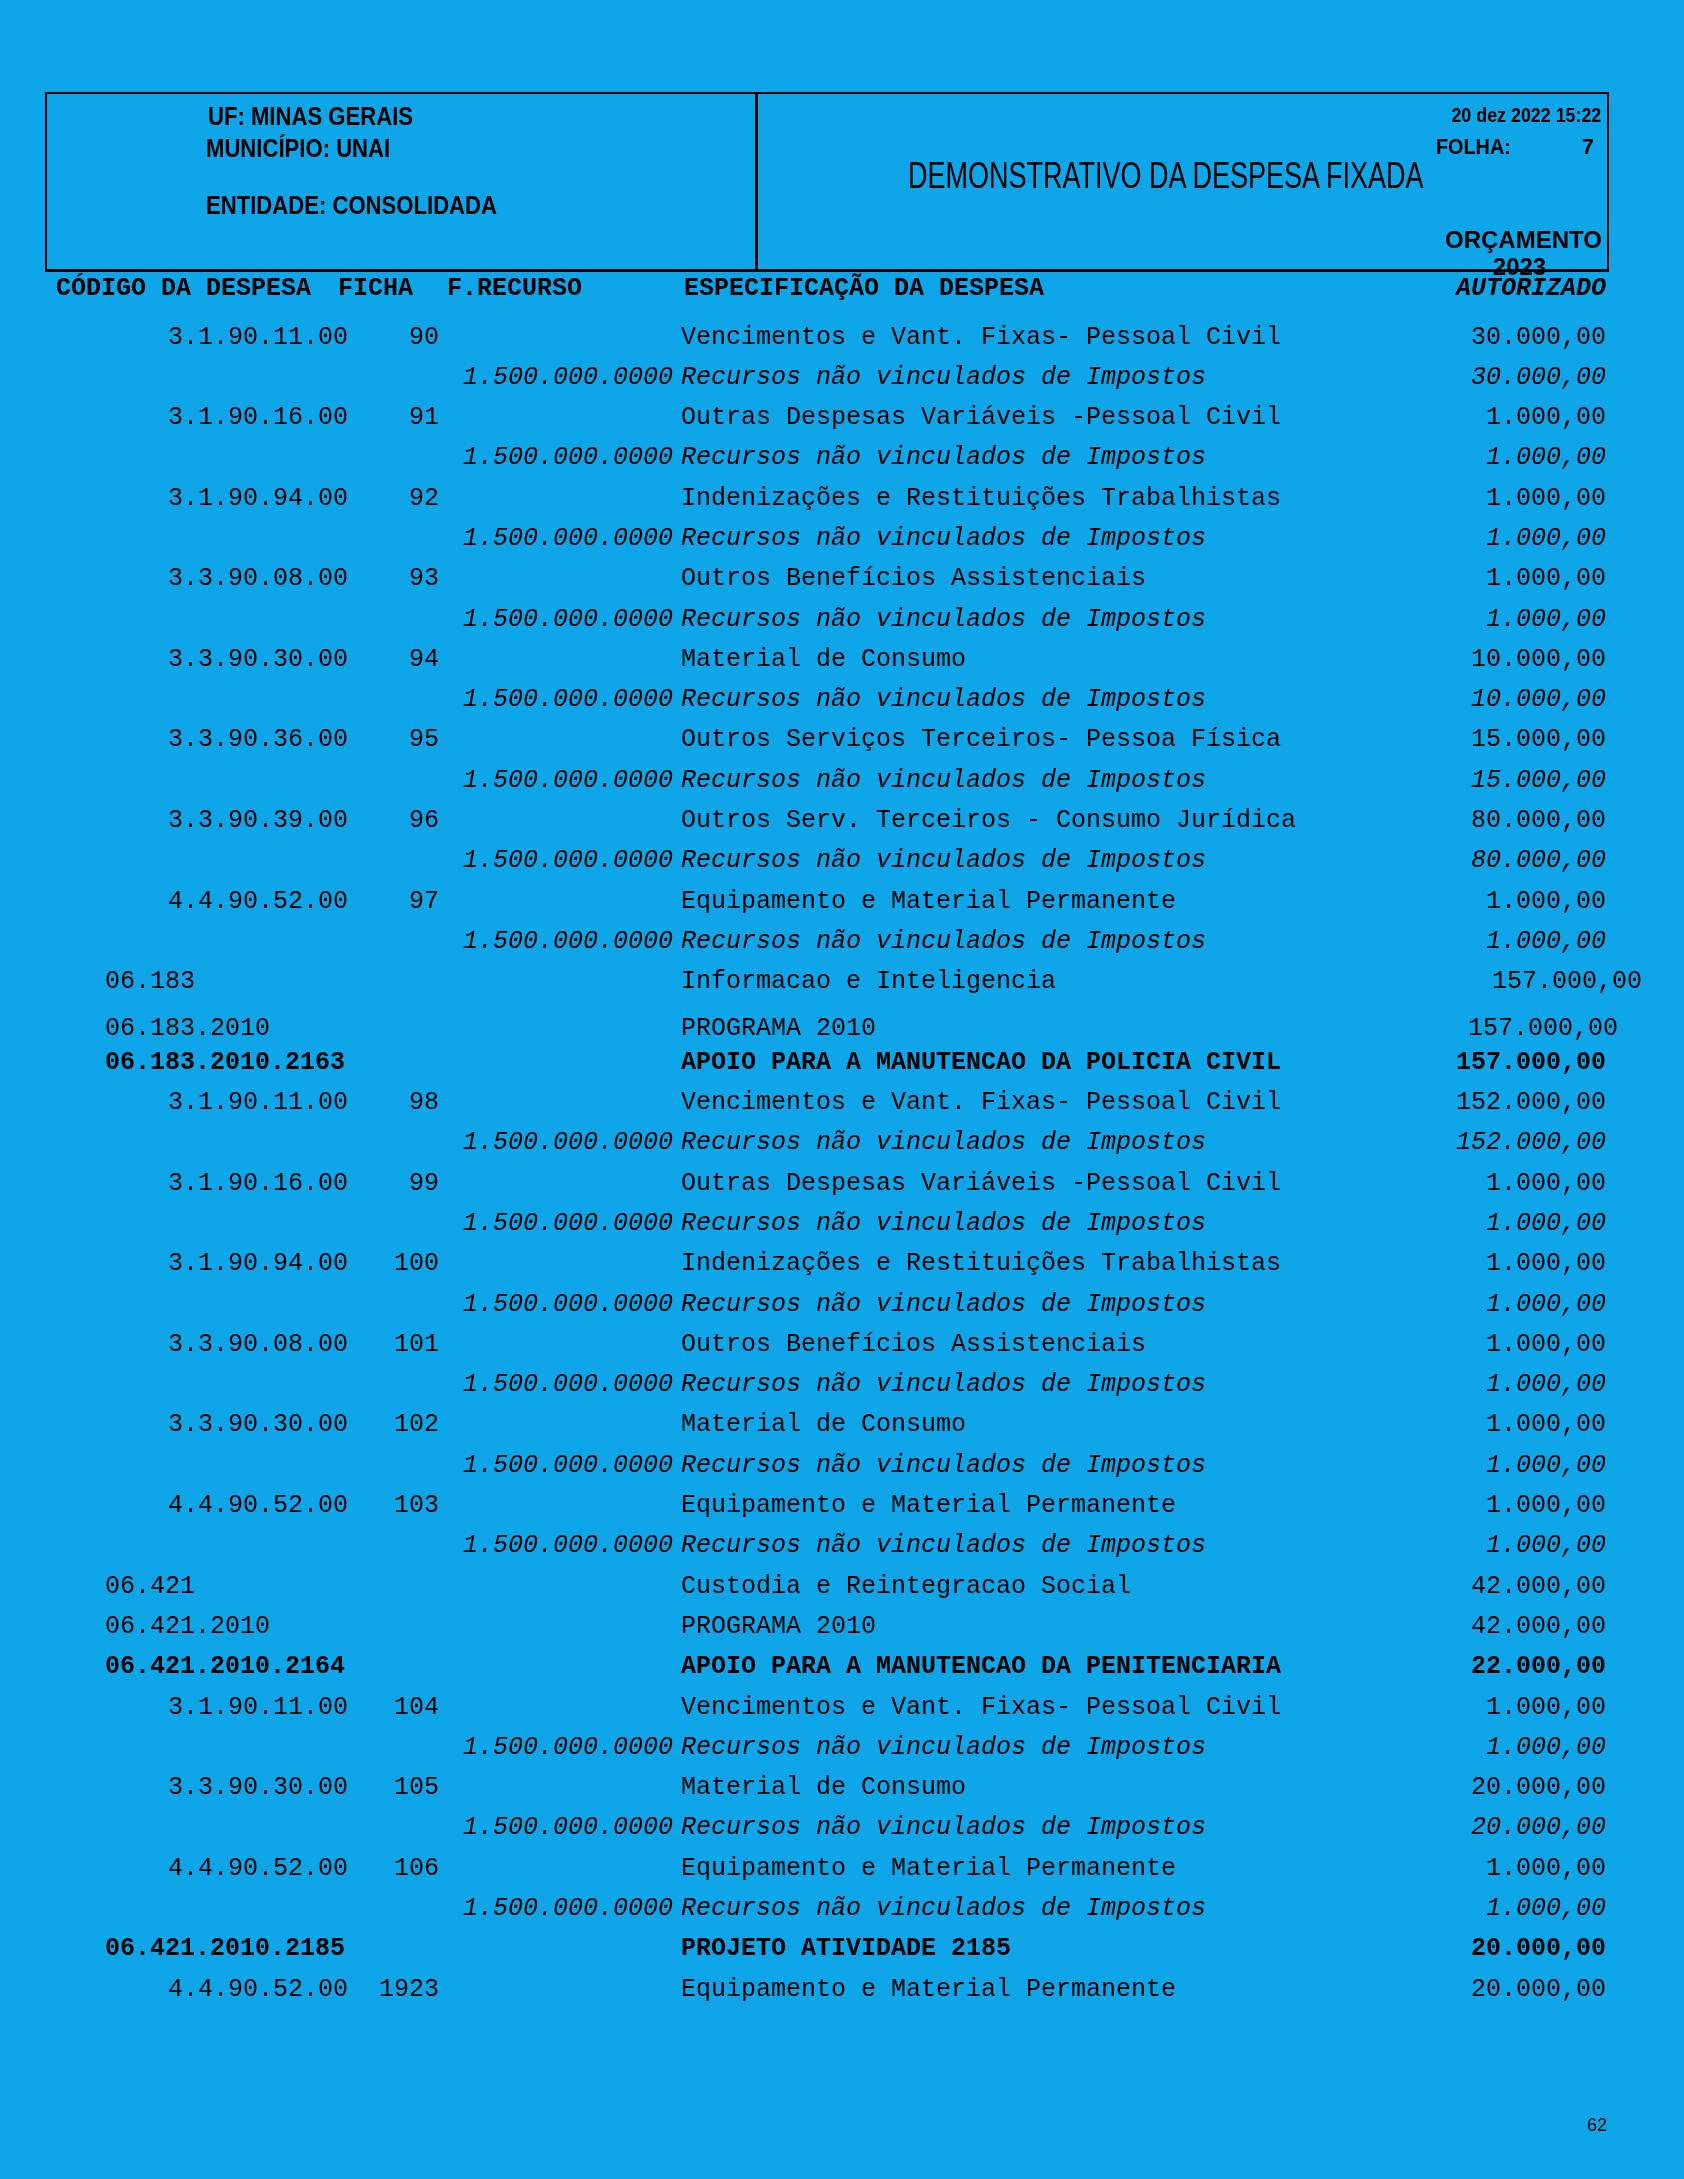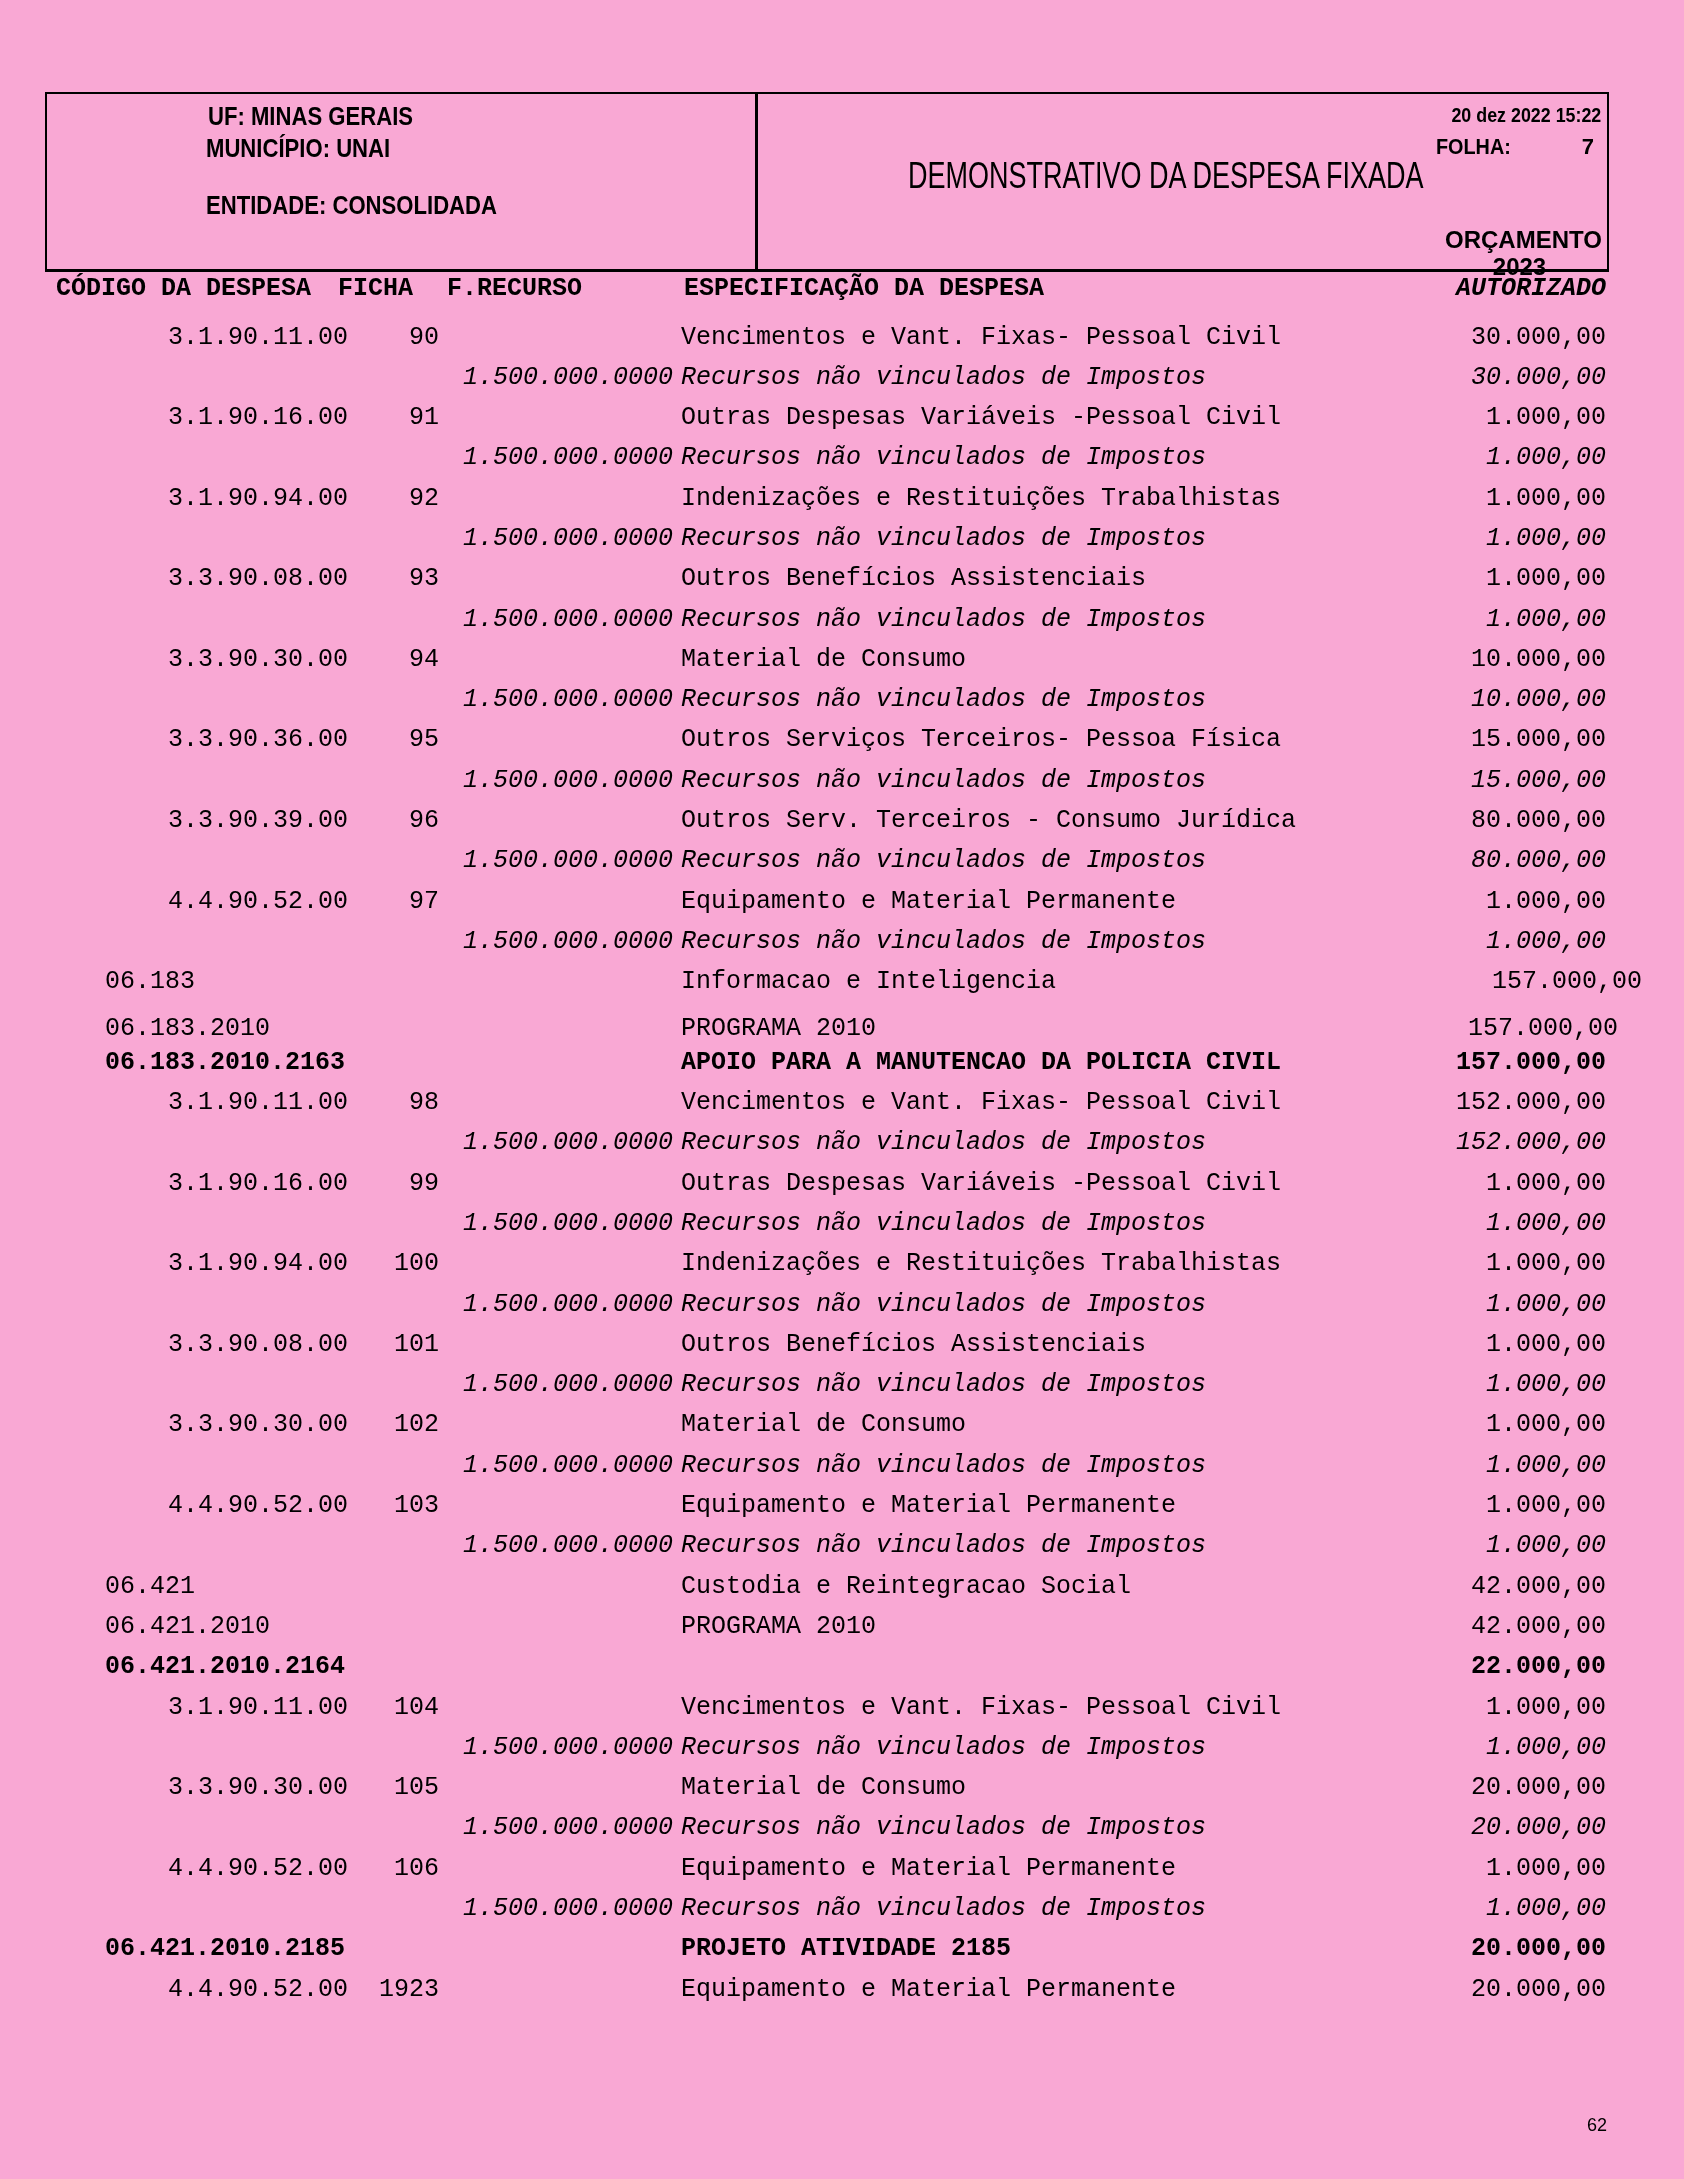--- a/index.html
+++ b/index.html
@@ -1,17 +1,17 @@
 <!DOCTYPE html>
 <html><head>
 <meta charset="utf-8">
 <style>
   html,body{margin:0;padding:0;background:#ffffff;}
   .page{
-    position:relative;width:1684px;height:2179px;background:#f9a8d4;
+    position:relative;width:1684px;height:2179px;background:#0ea5e9;
     overflow:hidden;color:#000;
   }
   
   .header-box{
     position:absolute;left:45px;top:92px;width:1564px;height:180px;
     box-sizing:border-box;border:2px solid #000;border-bottom-width:3px;
   }
   .header-divider{
     position:absolute;left:755px;top:92px;width:3px;height:180px;background:#000;
   }
@@ -291,20 +291,21 @@
         <span class="cell espec">Custodia e Reintegracao Social</span>
         <span class="cell valor">42.000,00</span>
       </div>
       <div class="row group" style="top: 1606px;">
         <span class="cell code">06.421.2010</span>
         <span class="cell espec">PROGRAMA 2010</span>
         <span class="cell valor">42.000,00</span>
       </div>
       <div class="row activity" style="top: 1646px;">
         <span class="cell code">06.421.2010.2164</span>
+        <span class="cell espec">APOIO PARA A MANUTENCAO DA PENITENCIARIA</span>
         <span class="cell valor">22.000,00</span>
       </div>
       <div class="row detail" style="top: 1687px;">
         <span class="cell code">3.1.90.11.00</span>
         <span class="cell ficha">104</span>
         <span class="cell espec">Vencimentos e Vant. Fixas- Pessoal Civil</span>
         <span class="cell valor">1.000,00</span>
       </div>
       <div class="row resource" style="top: 1727px;">
         <span class="cell frecurso">1.500.000.0000</span>

